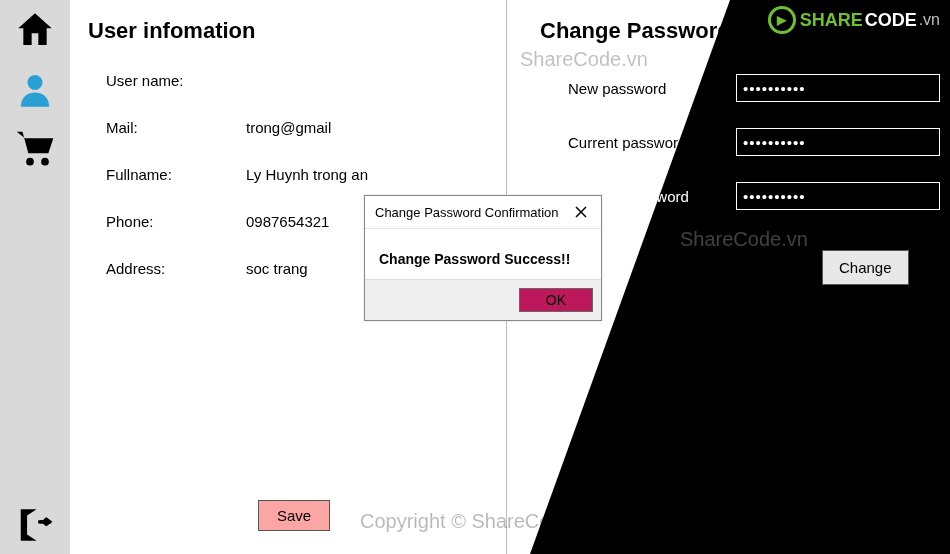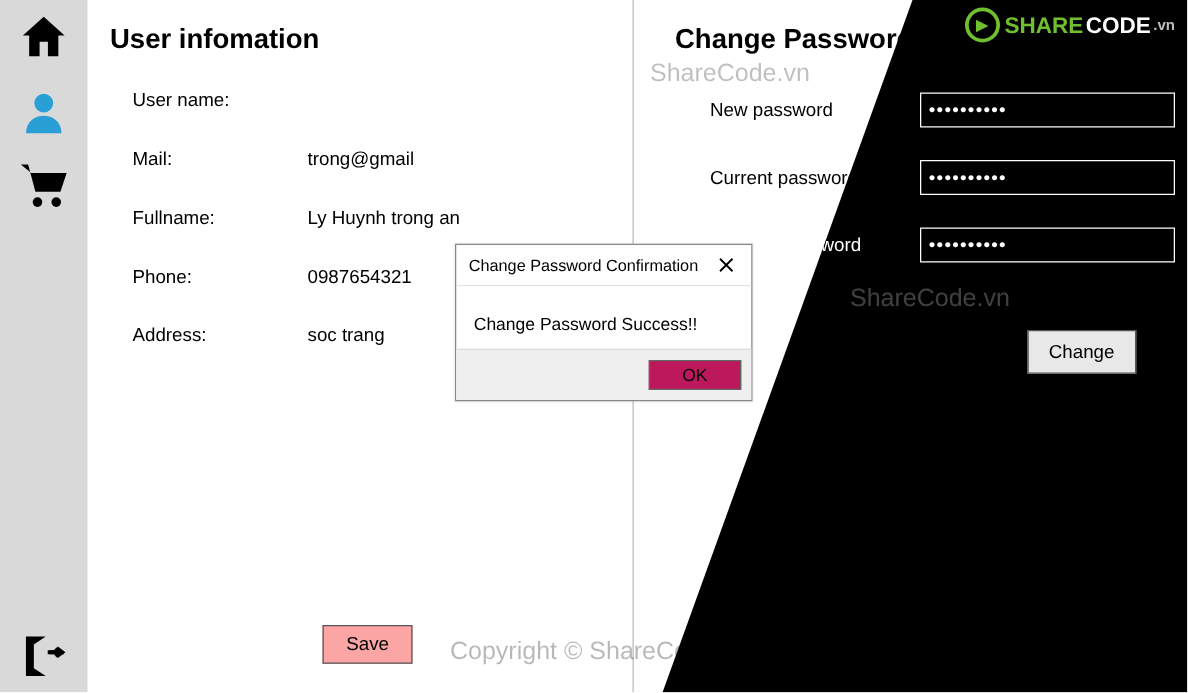--- a/index.html
+++ b/index.html
@@ -21,41 +21,41 @@
   .row .lbl{width:140px;padding-left:18px;}
   .row .val{flex:1;}
   .save-btn{position:absolute;left:258px;top:500px;z-index:2;background:#fca5a5;border:1px solid #555;padding:6px 18px;font-size:15px;cursor:pointer;}
   
   .right-panel{position:absolute;left:540px;top:18px;width:400px;z-index:2;}
   .right-panel h2{margin:0 0 30px 0;font-size:22px;font-weight:700;}
   .prow{display:flex;align-items:center;margin-bottom:26px;font-size:15px;}
   .prow .plbl{width:180px;padding-left:28px;}
   .prow .plbl.white{color:#fff;}
   .prow input{width:190px;height:26px;background:#000;color:#fff;border:1px solid #fff;padding:0 6px;font-size:15px;letter-spacing:1px;}
-  .change-btn{margin-left:282px;margin-top:28px;background:#e8e8e8;border:1px solid #555;padding:8px 16px;font-size:15px;cursor:pointer;}
+  .change-btn{margin-left:282px;margin-top:14px;background:#e8e8e8;border:1px solid #555;padding:8px 16px;font-size:15px;cursor:pointer;}
   
   .vline{position:absolute;left:506px;top:0;width:1px;height:554px;background:#bbb;z-index:1;}
   
   .dlg{position:absolute;left:364px;top:195px;width:236px;background:#fff;border:1px solid #888;z-index:5;box-shadow:0 0 0 1px rgba(0,0,0,0.05);}
   .dlg-title{display:flex;align-items:center;justify-content:space-between;padding:6px 10px;font-size:13px;border-bottom:1px solid #e5e5e5;}
   .dlg-close{width:20px;height:20px;display:flex;align-items:center;justify-content:center;}
   .dlg-close svg{width:12px;height:12px;stroke:#000;stroke-width:1.5;}
-  .dlg-body{padding:22px 14px 12px 14px;font-size:14px;}
+  .dlg-body{padding:22px 14px 12px 14px;font-size:14px;font-weight:bold;}
   .dlg-foot{background:#efefef;padding:8px;display:flex;justify-content:flex-end;border-top:1px solid #ddd;}
   .dlg-ok{background:#be185d;border:1px solid #666;padding:3px 26px;font-size:14px;cursor:pointer;}
   
   .wm{position:absolute;color:rgba(0,0,0,0.25);font-size:20px;z-index:3;pointer-events:none;}
   .wm-dark{color:rgba(255,255,255,0.25);}
   .wm-bottom{position:absolute;left:360px;top:510px;color:rgba(0,0,0,0.28);font-size:20px;z-index:3;pointer-events:none;}
   
   .brand{position:absolute;top:6px;right:10px;z-index:4;color:#fff;font-weight:600;font-size:18px;display:flex;align-items:center;gap:2px;}
   .brand .ring{width:22px;height:22px;border:3px solid #6fbf2e;border-radius:50%;display:inline-flex;align-items:center;justify-content:center;margin-right:2px;}
   .brand .ring span{color:#6fbf2e;font-size:12px;font-weight:900;}
   .brand .green{color:#6fbf2e;}
-  .brand .grey{color:#bdbdbd;font-weight:700;font-size:12px;}
+  .brand .grey{color:#bdbdbd;font-weight:400;font-size:16px;}
 </style>
 </head>
 <body>
 
 <div class="stage">
 
   <div class="wedge">
     <svg width="950" height="554">
         <polygon points="730,0 950,0 950,554 530,554" fill="#000"></polygon>
       </svg>

